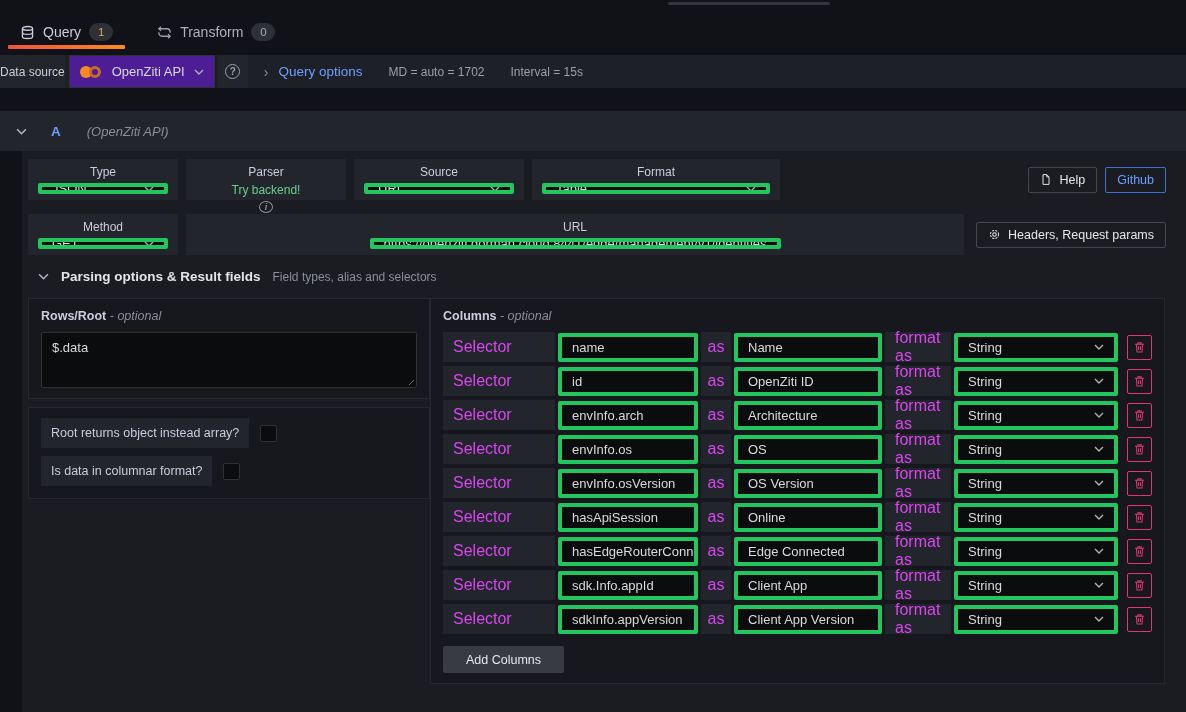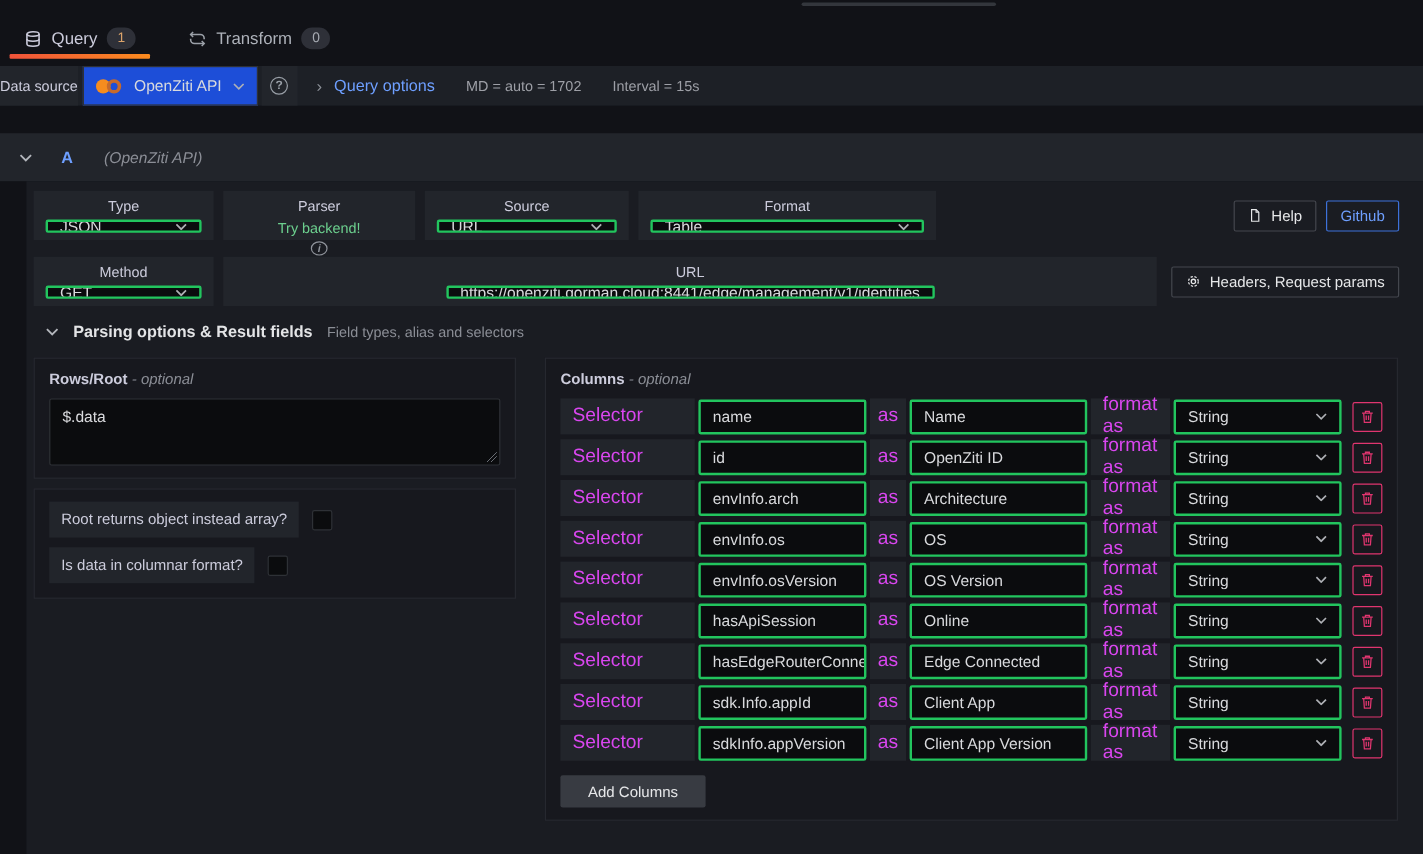--- a/index.html
+++ b/index.html
@@ -23,21 +23,21 @@
   .tab .tab-icon { color:#ccccdc; }
   .tab.inactive .tab-icon { color:#9ba0a8; }
   .tab-badge { background:#2e3038; border-radius:9px; min-width:24px; height:18px; display:flex; align-items:center; justify-content:center; font-size:11.5px; padding:0 7px; color:#a7abb3; }
   .tab.active .tab-badge { color:#dba36a; }
   .tab.active::after { content:""; position:absolute; left:-12px; right:-12px; bottom:6px; height:4px; border-radius:1px;
       background:linear-gradient(90deg,#f0533a,#fb8b1e); }
 
   
   .toolbar { height:33px; background:#1d2026; display:flex; align-items:stretch; }
   .chip-label { background:#22252b; display:flex; align-items:center; padding:0 0; font-size:12px; font-weight:500; color:#ccccdc; }
-  .ds-picker { background:#1d4ed8; border:1px solid #2e3136; display:flex; align-items:center; gap:8px; padding:0 10px; margin-left:4px; width:146px; cursor:pointer; }
+  .ds-picker { background:#4c1d95; border:1px solid #2e3136; display:flex; align-items:center; gap:8px; padding:0 10px; margin-left:4px; width:146px; cursor:pointer; }
   .ds-logo { position:relative; width:24px; height:14px; flex:0 0 auto; }
   .ds-logo .c1 { position:absolute; left:0; top:1px; width:12px; height:12px; border-radius:50%; background:#f68c1f; }
   .ds-logo .c2 { position:absolute; left:9px; top:1px; width:12px; height:12px; border-radius:50%; border:3px solid #c76a2b; background:transparent; }
   .ds-name { font-size:13px; color:#d9dadd; flex:1; white-space:nowrap; }
   .icon-btn { background:#22252b; width:30px; margin-left:3px; display:flex; align-items:center; justify-content:center; cursor:pointer; }
   .circle-q { width:15px; height:15px; border:1.4px solid #9aa0a8; border-radius:50%; color:#9aa0a8; font-size:10px; font-weight:700; display:flex; align-items:center; justify-content:center; }
   .bc-sep { color:#8a8e96; font-size:14px; display:flex; align-items:center; margin:0 10px 0 16px; }
   .query-options { display:flex; align-items:center; font-size:13.5px; font-weight:500; color:#6e9fff; cursor:pointer; }
   .tb-info { display:flex; align-items:center; font-size:12px; color:#9d9fa6; margin-left:26px; }
 
@@ -48,37 +48,37 @@
   .qh-ref { margin-left:24px; font-size:13.5px; font-weight:700; color:#6e9fff; }
   .qh-hint { margin-left:26px; font-size:13px; font-style:italic; color:#8b8e96; }
 
   
   .query-body { margin-left:22px; background:#1a1c22; height:561px; padding:8px 0 0 6px; }
   .field-row { display:flex; align-items:center; gap:8px; margin-bottom:14px; padding-right:20px; }
   .field-group { background:#22252b; display:flex; align-items:center; gap:4px; padding:6px 10px; height:41px;flex-direction:column; }
   .f-label { font-size:12px; font-weight:500; color:#ccccdc; white-space:nowrap; }
   .f-hint-green { font-size:12px; font-weight:500; color:#6ccf8e; white-space:nowrap; }
   .info-circle { width:14px; height:14px; border:1.2px solid #8f939b; border-radius:50%; color:#8f939b; font-size:9px; font-style:italic; font-weight:700; display:flex; align-items:center; justify-content:center; }
-  .select, .text-input { background:#0b0c0e; border:2px solid #22c55e; border-radius:2px; height:29px; display:flex; align-items:center; padding:0 10px; font-size:13px; color:#d9dadd; cursor:pointer; white-space:nowrap; overflow:hidden; }
+  .select, .text-input { background:#0b0c0e; border:4px solid #22c55e; border-radius:2px; height:29px; display:flex; align-items:center; padding:0 10px; font-size:13px; color:#d9dadd; cursor:pointer; white-space:nowrap; overflow:hidden; }
   .select { justify-content:space-between; gap:8px; }
   .select .val { overflow:hidden; white-space:nowrap; }
   .chev { flex:0 0 auto; }
   .w130 { width:130px; } .w140 { width:140px; } .w150 { width:150px; } .w230 { width:228px; }
   .spacer { flex:1; }
   .btn { display:flex; align-items:center; gap:7px; height:26px; padding:0 11px; border:1px solid #44474e; border-radius:2px; background:transparent; font-size:12.5px; font-weight:500; color:#e6e7e9; cursor:pointer; font-family:inherit; }
   .btn-blue { border-color:#3d71d9; color:#6e9fff; }
   .url-group { flex:1; }
   .url-input { flex:1; cursor:text; }
 
   
   .section-header { display:flex; align-items:center; gap:12px; margin:12px 16px 14px 10px; cursor:pointer; }
   .sec-title { font-size:13.5px; font-weight:700; color:#e3e4e6; }
   .sec-sub { font-size:12px; color:#8b8e96; }
 
-  .panels { display:flex; gap:24px; padding-right:21px; }
+  .panels { display:flex; gap:0; padding-right:21px; }
   .left-col { width:402px; flex:0 0 auto; display:flex; flex-direction:column; gap:8px; }
   .card { background:#17181e; border:1px solid #26282f; padding:10px 12px; }
   .card-title { font-size:12.5px; font-weight:700; color:#ccccdc; margin-bottom:9px; }
   .card-title .opt { font-weight:400; font-style:italic; color:#8b8e96; }
   .rows-root-area { position:relative; width:100%; height:56px; background:#0b0c0e; border:1px solid #2e3136; border-radius:2px; font-size:13px; color:#d9dadd; padding:7px 10px; cursor:text; }
   .resize-corner { position:absolute; right:2px; bottom:2px; width:9px; height:9px;
       background:linear-gradient(135deg, transparent 0 50%, #6a6e75 50% 55%, transparent 55% 70%, #6a6e75 70% 75%, transparent 75%); }
   .adv-row { display:flex; align-items:center; margin-bottom:8px; }
   .adv-chip { background:#22252b; padding:0 10px; height:30px; display:flex; align-items:center; font-size:12.5px; font-weight:500; color:#ccccdc; }
   .checkbox { width:17px; height:17px; background:#0b0c0e; border:1px solid #2e3136; border-radius:2px; margin-left:11px; cursor:pointer; }

